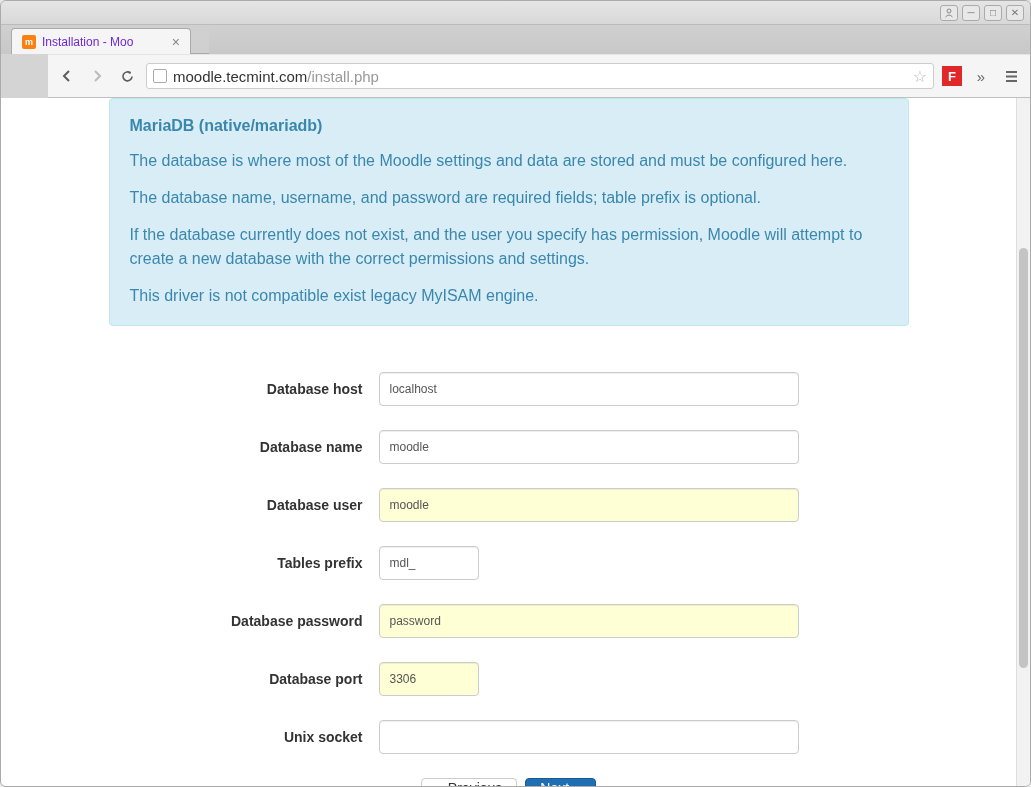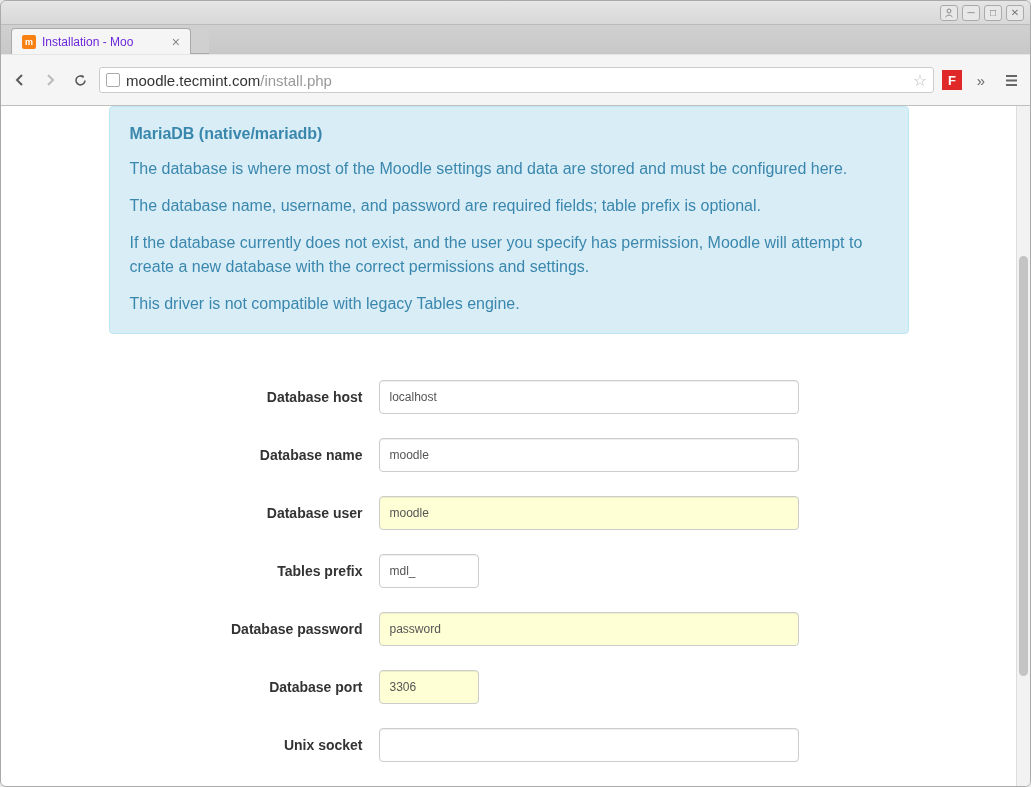--- a/index.html
+++ b/index.html
@@ -73,28 +73,29 @@
       font-size: 9px; color: #fff; font-weight: bold;
     }
     .tab-title { font-size: 12px; color: #6d28d9; flex: 1; white-space: nowrap; overflow: hidden; text-overflow: ellipsis; }
     .tab-close { font-size: 14px; color: #888; cursor: pointer; }
     .tab-corner {
       width: 18px; height: 26px;
       background: #d0d0d0;
       border-bottom: 1px solid #aaa;
     }
     .address-row {
-      height: 52px;
+      height: 44px;
       background: #f5f5f5;
       border-top: 1px solid #e5e5e5;
       border-bottom: 1px solid #bfbfbf;
       display: flex;
       align-items: center;
       padding: 0 8px;
       gap: 8px;
+      margin-left: 47px;
     }
     .nav-icon {
       width: 22px; height: 22px;
       display: flex; align-items: center; justify-content: center;
       color: #5c5c5c;
       cursor: pointer;
       font-size: 15px;
     }
     .nav-icon.disabled { color: #bbb; }
     .omnibox {
@@ -301,21 +302,21 @@
 
   <div class="viewport">
     <div class="viewport-inner">
       <div class="content">
 
         <div class="alert-info">
           <h4>MariaDB (native/mariadb)</h4>
           <p>The database is where most of the Moodle settings and data are stored and must be configured here.</p>
           <p>The database name, username, and password are required fields; table prefix is optional.</p>
           <p>If the database currently does not exist, and the user you specify has permission, Moodle will attempt to create a new database with the correct permissions and settings.</p>
-          <p>This driver is not compatible with legacy Tables engine.</p>
+          <p>This driver is not compatible exist legacy MyISAM engine.</p>
         </div>
 
         <div class="form-horizontal">
 
           <div class="form-group">
             <label class="control-label">Database host</label>
             <input class="form-control wide" value="localhost" style="">
           </div>
 
           <div class="form-group">

